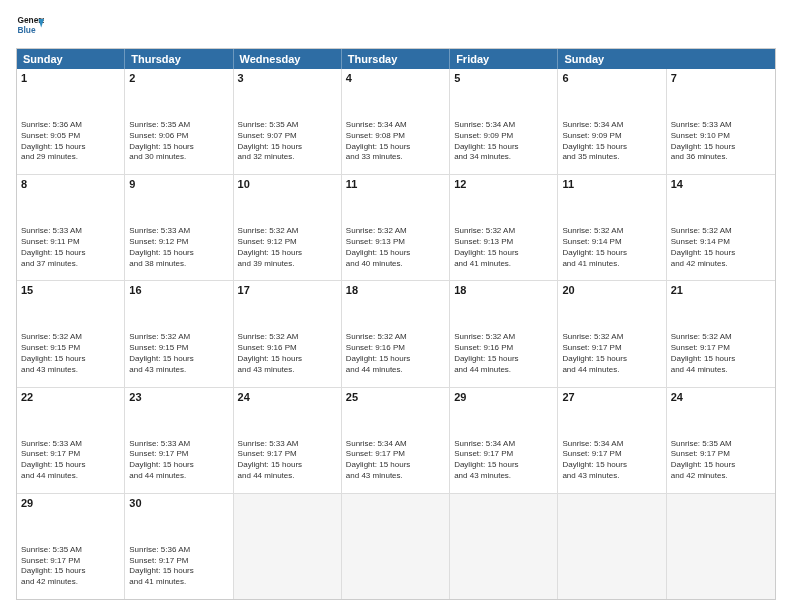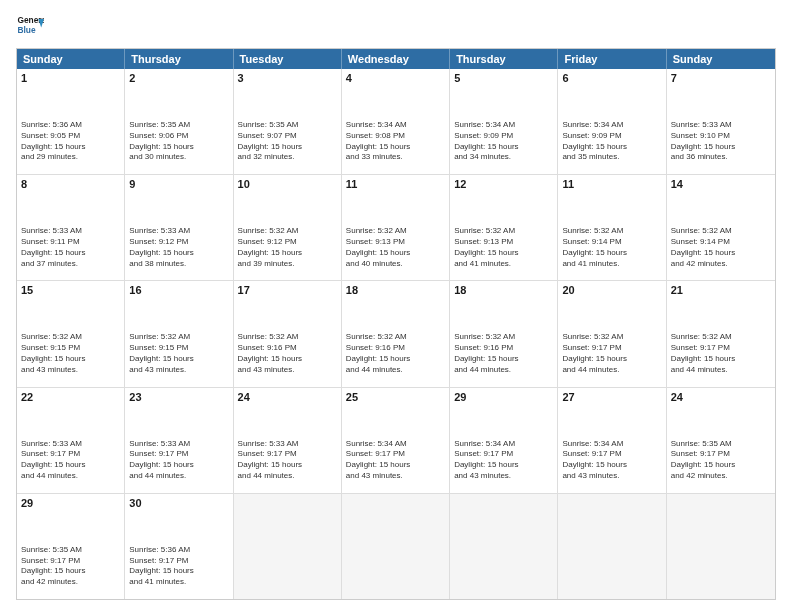--- a/index.html
+++ b/index.html
@@ -118,21 +118,20 @@
     <div class="title-block">
       <div class="main-title"></div>
       <div class="subtitle"></div>
     </div>
   </div>
 
   <div class="calendar">
     <div class="cal-header">
     <div class="cal-header-cell">Sunday</div>
         <div class="cal-header-cell">Thursday</div>
-        <div class="cal-header-cell">Tuesday</div>
         <div class="cal-header-cell">Wednesday</div>
         <div class="cal-header-cell">Thursday</div>
         <div class="cal-header-cell">Friday</div>
         <div class="cal-header-cell">Sunday</div>
       </div>
     <div class="cal-body">
     <div class="cal-row">
           <div class="cal-cell">
             <span class="day-num">1</span>
             <div class="cell-text" style="white-space: pre-line;">Sunrise: 5:36 AM

